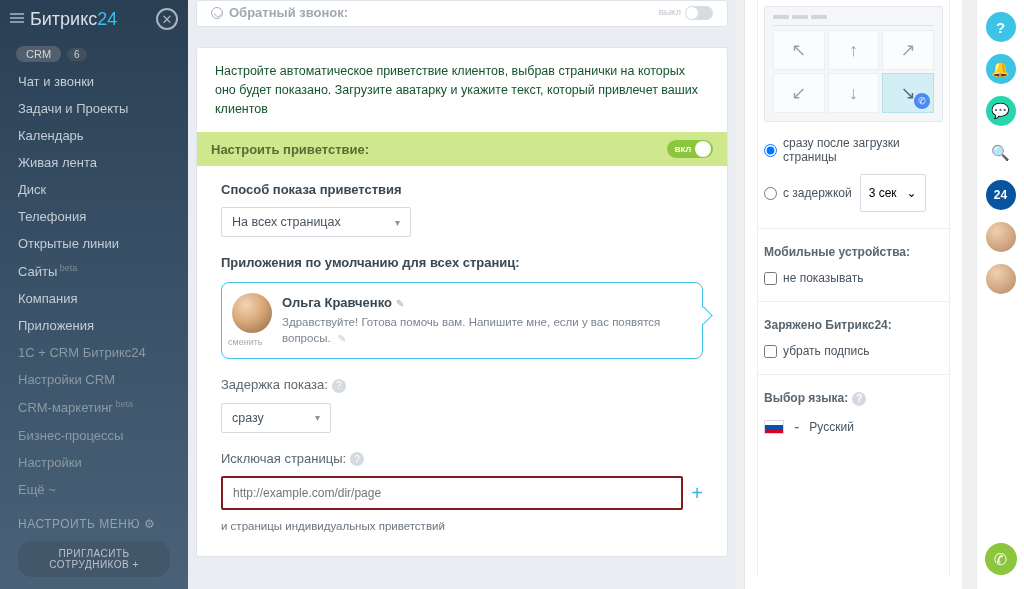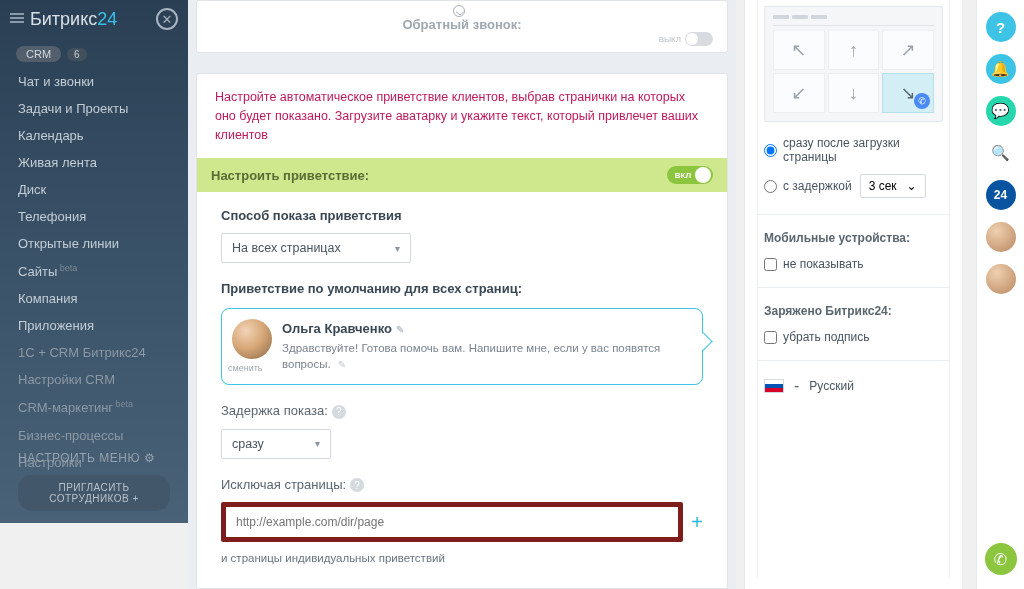--- a/index.html
+++ b/index.html
@@ -1,48 +1,48 @@
 <!DOCTYPE html>
 <html><head>
 <meta charset="utf-8">
 <style>
 * { box-sizing: border-box; margin: 0; padding: 0; font-family: -apple-system, BlinkMacSystemFont, "Segoe UI", Arial, sans-serif; }
 body { background: #f0f0f0; width: 1024px; height: 589px; overflow: hidden; position: relative; }
 
-.sidebar { position: absolute; left: 0; top: 0; width: 188px; height: 523px; background: linear-gradient(180deg, #2a3f54 0%, #3a5268 50%, #4a6278 100%); color: #bfc9d0; }
+.sidebar { position: absolute; left: 0; top: 0; width: 188px; height: 589px; background: linear-gradient(180deg, #2a3f54 0%, #3a5268 50%, #4a6278 100%); color: #bfc9d0; }
 .sidebar-header { display: flex; align-items: center; padding: 8px 10px; }
 .menu-icon { width: 14px; height: 12px; margin-right: 6px; }
 .menu-icon div { height: 2px; background: #8a9aa8; margin-bottom: 2px; }
 .logo { color: #d8e0e6; font-size: 18px; font-weight: 400; }
 .logo-24 { color: #38c0ea; }
 .close-btn { margin-left: auto; width: 22px; height: 22px; border: 2px solid #a8b4bf; border-radius: 50%; display: flex; align-items: center; justify-content: center; color: #a8b4bf; font-size: 13px; cursor: pointer; }
 .crm-badge { display: inline-flex; align-items: center; margin: 8px 0 6px 16px; }
 .crm-pill { background: #535f6c; color: #d0d8de; font-size: 11px; padding: 2px 10px; border-radius: 10px; margin-right: 6px; }
 .crm-count { background: #42505e; color: #c8d0d6; font-size: 10px; padding: 1px 7px; border-radius: 8px; }
 .nav-item { padding: 6px 18px; font-size: 13px; color: #c3cdd5; cursor: pointer; }
 .nav-item.beta::after { content: " beta"; font-size: 9px; color: #7d8a96; vertical-align: super; }
 .nav-item.dim { color: #8c99a4; }
 .sidebar-footer { position: absolute; bottom: 12px; left: 0; width: 100%; padding: 0 18px; }
 .configure-menu { font-size: 12px; color: #95a1ac; letter-spacing: 0.5px; margin-bottom: 10px; }
 .gear { display: inline-block; margin-left: 4px; }
 .invite-btn { background: #43576b; color: #b8c2cb; font-size: 10px; padding: 7px 12px; border-radius: 14px; border: none; letter-spacing: 0.5px; cursor: pointer; }
 
 .main { position: absolute; left: 188px; top: 0; width: 548px; height: 589px; background: #eaeef2; padding: 0 8px; overflow: hidden; }
-.card-top { background: #fff; border: 1px solid #e0e4e8; border-radius: 3px; margin-top: 0; padding: 4px 14px 6px; display: flex; align-items: center; flex-direction: column; }
+.card-top { background: #fff; border: 1px solid #e0e4e8; border-radius: 3px; margin-top: 0; padding: 4px 14px 6px; display: flex; align-items: center; }
 .phone-icon { width: 12px; height: 12px; border: 1.5px solid #a8b0b8; border-radius: 50%; margin-right: 6px; position: relative; }
 .phone-icon::after { content: ""; position: absolute; width: 5px; height: 5px; border-left: 1.5px solid #a8b0b8; border-bottom: 1.5px solid #a8b0b8; border-radius: 0 0 0 3px; top: 3px; left: 3px; transform: rotate(-45deg); }
 .callback-label { color: #a0a8b0; font-size: 13px; font-weight: 600; }
 .toggle-off { margin-left: auto; display: flex; align-items: center; }
 .toggle-off-label { font-size: 8px; color: #b8bfc6; margin-right: 4px; }
 .toggle-off-sw { width: 28px; height: 14px; background: #d8dce0; border-radius: 8px; position: relative; }
 .toggle-off-sw::after { content: ""; position: absolute; width: 12px; height: 12px; background: #fff; border-radius: 50%; top: 1px; left: 1px; }
 
 .section { background: #fff; border: 1px solid #e0e4e8; border-radius: 3px; margin-top: 20px; }
 .section-h { background: #d4ecf4; padding: 10px 14px; font-size: 13px; font-weight: 700; color: #3a4854; border-radius: 3px 3px 0 0; }
-.section-desc { padding: 14px 18px; font-size: 12.5px; color: #be185d; line-height: 1.5; }
+.section-desc { padding: 14px 18px; font-size: 12.5px; color: #14532d; line-height: 1.5; }
 .greet-bar { background: #cfe88d; display: flex; align-items: center; padding: 8px 14px; }
 .greet-bar-label { font-size: 13px; font-weight: 700; color: #5a6b36; }
 .toggle-on { margin-left: auto; display: flex; align-items: center; background: #8cc63f; border-radius: 10px; padding: 1px 2px 1px 8px; }
 .toggle-on-label { font-size: 8px; color: #fff; margin-right: 4px; font-weight: 600; }
 .toggle-on-sw { width: 16px; height: 16px; background: #fff; border-radius: 50%; }
 
 .section-body { padding: 16px 24px 24px; }
 .field-label { font-size: 13px; font-weight: 700; color: #3a4854; margin-bottom: 10px; }
 .field-label.normal { font-weight: 400; color: #5a6670; }
 .select { width: 190px; border: 1px solid #d4dae0; background: #fff; padding: 7px 10px; font-size: 12.5px; color: #48545f; border-radius: 2px; display: flex; align-items: center; cursor: pointer; }
@@ -54,40 +54,40 @@
 .bubble::after { content: ""; position: absolute; right: -8px; top: 26px; width: 12px; height: 12px; background: #fff; border-right: 1.5px solid #3cc3e6; border-bottom: 1.5px solid #3cc3e6; transform: rotate(-45deg); }
 .avatar { position: absolute; left: 10px; top: 10px; width: 40px; height: 40px; border-radius: 50%; background: radial-gradient(circle at 35% 30%, #f2d4b8 0%, #d8a878 45%, #8a6848 100%); }
 .change-link { position: absolute; left: 6px; top: 54px; font-size: 9px; color: #a0a8b0; }
 .agent-name { font-size: 13px; font-weight: 700; color: #3a4854; margin-bottom: 4px; }
 .edit-pen { color: #c0c8d0; font-size: 10px; margin-left: 4px; }
 .greet-text { font-size: 11.5px; color: #7a8490; line-height: 1.4; }
 
 .help-q { display: inline-flex; width: 14px; height: 14px; background: #d4dae0; color: #fff; border-radius: 50%; font-size: 10px; align-items: center; justify-content: center; margin-left: 4px; }
 
 .url-row { display: flex; align-items: center; gap: 8px; }
-.url-input { flex: 1; border: 5px solid #7f1d1d; padding: 8px 10px; font-size: 12px; color: #b0b8c0; border-radius: 2px; }
+.url-input { flex: 1; border: 2px solid #7f1d1d; padding: 8px 10px; font-size: 12px; color: #b0b8c0; border-radius: 2px; }
 .add-btn { color: #2bb8dd; font-size: 20px; font-weight: 300; cursor: pointer; }
 .note { font-size: 11.5px; color: #6a7480; margin-top: 10px; }
 
 .right-panel { position: absolute; left: 744px; top: 0; width: 218px; height: 589px; background: #fff; border-left: 1px solid #e4e8ec; padding: 0 12px 12px; }
 .right-panel .inner { border-left: 1px solid #eceff2; border-right: 1px solid #eceff2; height: 100%; padding: 6px 6px 0; }
 .pos-grid { background: #f4f6f8; border: 1px solid #e4e8ec; border-radius: 2px; padding: 8px; margin-bottom: 14px; position: relative; }
 .pos-tabs { display: flex; gap: 3px; margin-bottom: 6px; }
 .pos-tab { width: 16px; height: 4px; background: #d0d6dc; border-radius: 1px; }
 .pos-hr { height: 1px; background: #e0e4e8; margin-bottom: 4px; }
 .grid3 { display: grid; grid-template-columns: repeat(3, 1fr); gap: 3px; }
 .cell { height: 40px; background: #fbfcfd; border: 1px solid #eceff2; display: flex; align-items: center; justify-content: center; color: #98a2ac; font-size: 18px; }
 .cell.active { background: #d4eef6; border-color: #b8e0ec; color: #5a6670; position: relative; }
 .call-badge { position: absolute; right: 3px; bottom: 3px; width: 16px; height: 16px; background: #4a8af4; border-radius: 50%; display: flex; align-items: center; justify-content: center; color: #fff; font-size: 9px; }
 
 .rp-h { font-size: 12px; font-weight: 700; color: #5a6670; margin: 18px 0 12px; }
 .radio-row { display: flex; align-items: center; gap: 6px; font-size: 12px; color: #48545f; margin-bottom: 10px; }
 .radio-row input { margin: 0; }
 .delay-row { display: flex; align-items: center; gap: 8px; }
-.delay-select { border: 1px solid #d4dae0; padding: 4px 8px; font-size: 12px; border-radius: 2px; display: flex; align-items: center; gap: 10px; cursor: pointer; }
+.delay-select { border: 1px solid #d4dae0; padding: 11px 8px; font-size: 12px; border-radius: 2px; display: flex; align-items: center; gap: 10px; cursor: pointer; }
 .check-row { display: flex; align-items: center; gap: 6px; font-size: 12px; color: #48545f; }
 .hr { height: 1px; background: #eceff2; margin: 16px -6px; }
 
 .lang-row { display: flex; align-items: center; gap: 10px; margin-top: 8px; }
 .flag { width: 20px; height: 14px; background: linear-gradient(180deg, #fff 0 33%, #0052b4 33% 66%, #d80027 66% 100%); border: 1px solid #d4dae0; }
 .lang-dash { color: #5a6670; }
 .lang-name { font-size: 12px; color: #48545f; }
 
 .rail { position: absolute; right: 0; top: 0; width: 48px; height: 589px; background: #fff; border-left: 1px solid #e8ebee; display: flex; flex-direction: column; align-items: center; padding-top: 12px; gap: 12px; }
 .rail-ico { width: 30px; height: 30px; border-radius: 50%; display: flex; align-items: center; justify-content: center; color: #fff; font-size: 15px; font-weight: 700; cursor: pointer; }
@@ -159,21 +159,21 @@
         <span class="toggle-on-sw"></span>
       </div>
     </div>
     <div class="section-body">
       <div class="field-label">Способ показа приветствия</div>
       <div class="select">
         <span>На всех страницах</span>
           <span class="chev">▾</span>
       </div>
 
-      <div class="field-label mt">Приветствие по умолчанию для всех страниц:</div>
+      <div class="field-label mt">Приложения по умолчанию для всех страниц:</div>
       <div class="bubble-wrap">
         <div class="bubble">
           <div class="avatar"></div>
           <div class="change-link">сменить</div>
           <div class="agent-name"><span>Ольга Кравченко</span><span class="edit-pen">✎</span></div>
           <div class="greet-text"><span>Здравствуйте! Готова помочь вам. Напишите мне, если у вас появятся вопросы.</span> <span class="edit-pen">✎</span></div>
         </div>
       </div>
 
       <div class="field-label normal mt"><span>Задержка показа:</span><span class="help-q">?</span></div>
@@ -234,20 +234,21 @@
   </label>
 
   <div class="hr"></div>
   <div class="rp-h" style="margin-top:0">Заряжено Битрикс24:</div>
   <label class="check-row">
     <input type="checkbox" style="">
         <span>убрать подпись</span>
   </label>
 
   <div class="hr"></div>
+  <div class="rp-h" style="margin-top:0"><span>Выбор языка:</span><span class="help-q">?</span></div>
   <div class="lang-row">
     <div class="flag"></div>
     <span class="lang-dash">-</span>
     <span class="lang-name">Русский</span>
   </div>
   </div>
 </div>
 
 <div class="rail">
   <div class="rail-ico help">?</div>

